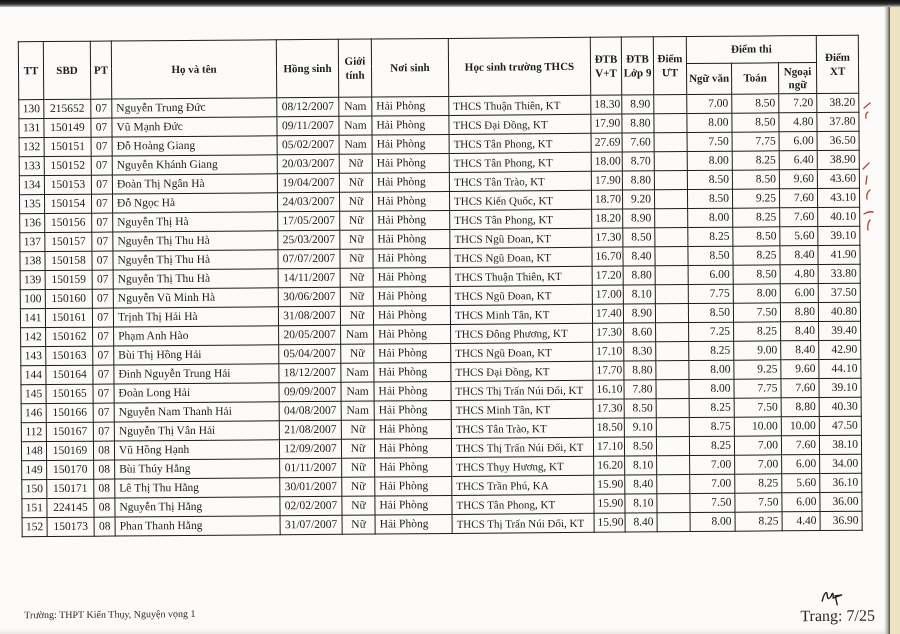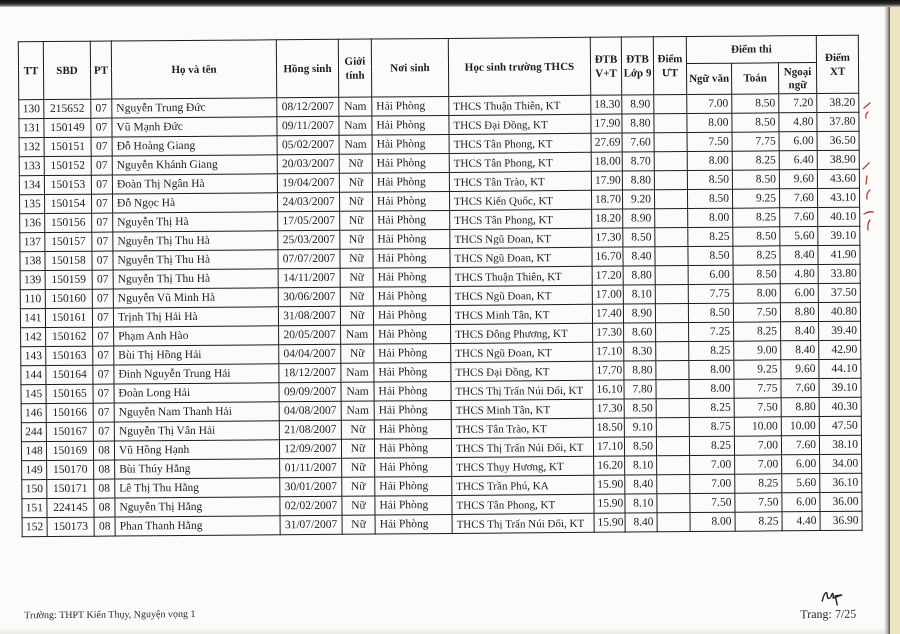--- a/index.html
+++ b/index.html
@@ -38,21 +38,21 @@
   .score-table td{
     font-size:11.5px;vertical-align:middle;height:18px;padding:0 3px;line-height:1.15;
     white-space:normal;
   }
   td.c-center{text-align:center;padding:0 1px;}
   td.c-left{text-align:left;padding-left:4px;}
   td.c-num{text-align:right;padding-right:3px;}
   td.c-school{text-align:left;padding-left:4px;font-size:11px;}
 
   .footer-left{position:absolute;left:22px;top:606px;font-size:10px;color:#2a2a2a;}
-  .footer-right{position:absolute;left:798px;top:610px;font-size:12px;color:#2a2a2a;}
+  .footer-right{position:absolute;left:798px;top:610px;font-size:16px;color:#2a2a2a;}
   .signature{position:absolute;left:816px;top:588px;z-index:2;}
   .red-mark{position:absolute;z-index:6;}
 </style>
 </head>
 <body>
 
 <div class="sheet">
 
   <table class="score-table">
     <colgroup>
@@ -269,21 +269,21 @@
     <td class="c-num">17.20</td>
     <td class="c-num">8.80</td>
     <td class="c-num"></td>
     <td class="c-num">6.00</td>
     <td class="c-num">8.50</td>
     <td class="c-num">4.80</td>
     <td class="c-num">33.80</td>
   </tr>
 
   <tr>
-    <td class="c-center">110</td>
+    <td class="c-center">100</td>
     <td class="c-center">150160</td>
     <td class="c-center">07</td>
     <td class="c-left">Nguyễn Vũ Minh Hà</td>
     <td class="c-center">30/06/2007</td>
     <td class="c-center">Nữ</td>
     <td class="c-left">Hải Phòng</td>
     <td class="c-school">THCS Ngũ Đoan, KT</td>
     <td class="c-num">17.00</td>
     <td class="c-num">8.10</td>
     <td class="c-num"></td>
@@ -327,21 +327,21 @@
     <td class="c-num">8.25</td>
     <td class="c-num">8.40</td>
     <td class="c-num">39.40</td>
   </tr>
 
   <tr>
     <td class="c-center">143</td>
     <td class="c-center">150163</td>
     <td class="c-center">07</td>
     <td class="c-left">Bùi Thị Hồng Hải</td>
-    <td class="c-center">04/04/2007</td>
+    <td class="c-center">05/04/2007</td>
     <td class="c-center">Nữ</td>
     <td class="c-left">Hải Phòng</td>
     <td class="c-school">THCS Ngũ Đoan, KT</td>
     <td class="c-num">17.10</td>
     <td class="c-num">8.30</td>
     <td class="c-num"></td>
     <td class="c-num">8.25</td>
     <td class="c-num">9.00</td>
     <td class="c-num">8.40</td>
     <td class="c-num">42.90</td>
@@ -395,21 +395,21 @@
     <td class="c-num">17.30</td>
     <td class="c-num">8.50</td>
     <td class="c-num"></td>
     <td class="c-num">8.25</td>
     <td class="c-num">7.50</td>
     <td class="c-num">8.80</td>
     <td class="c-num">40.30</td>
   </tr>
 
   <tr>
-    <td class="c-center">244</td>
+    <td class="c-center">112</td>
     <td class="c-center">150167</td>
     <td class="c-center">07</td>
     <td class="c-left">Nguyễn Thị Vân Hải</td>
     <td class="c-center">21/08/2007</td>
     <td class="c-center">Nữ</td>
     <td class="c-left">Hải Phòng</td>
     <td class="c-school">THCS Tân Trào, KT</td>
     <td class="c-num">18.50</td>
     <td class="c-num">9.10</td>
     <td class="c-num"></td>

